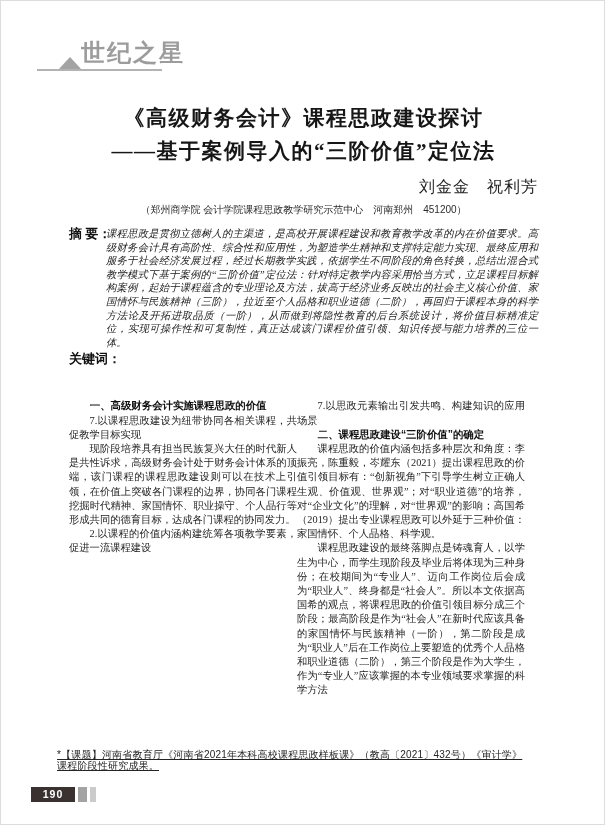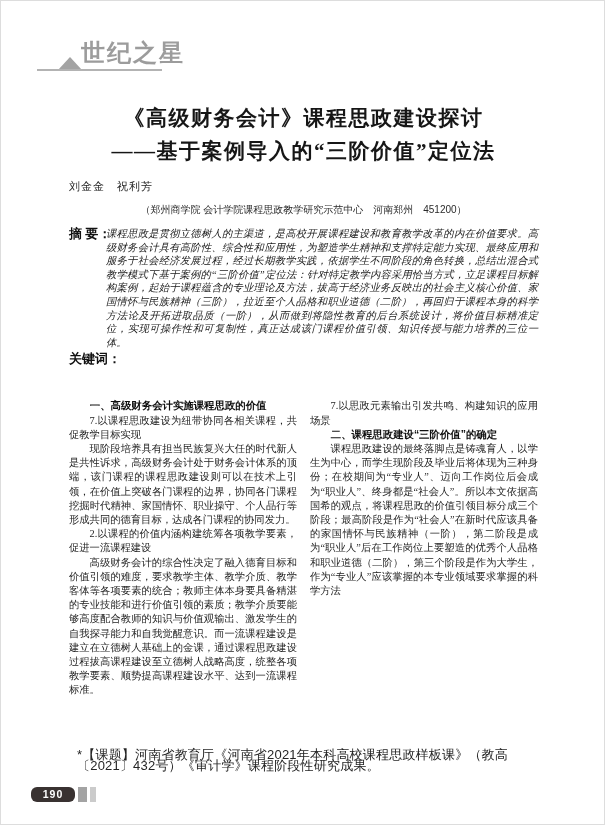--- a/index.html
+++ b/index.html
@@ -21,55 +21,55 @@
     border-bottom:13px solid #a3a3a3;
   }
   .logo-rule{position:absolute;left:36px;top:68px;width:125px;height:2px;background:#b3b3b3;}
   
   .flow{position:absolute;top:104px;left:68px;width:469px;}
   .title,.subtitle{
     margin:0;text-align:center;font-size:21px;line-height:27px;
     font-weight:bold;letter-spacing:1.5px;color:#161616;
   }
   .subtitle{margin-top:6px;}
-  .authors{margin-top:13px;text-align:left;font-size:11px;line-height:17px;letter-spacing:1px;}
+  .authors{margin-top:13px;text-align:right;font-size:16px;line-height:17px;letter-spacing:1px;}
   .affiliation{
     margin-top:8px;text-align:center;font-size:10px;line-height:13px;
     font-family:"Liberation Sans","DejaVu Sans",sans-serif;color:#2a2a2a;
   }
   
   .abstract,.keywords{
     position:relative;padding-left:37px;margin-top:11px;
     font-size:10.3px;line-height:13.6px;text-align:justify;
     font-style:italic;color:#222;
   }
   .keywords{margin-top:3px;text-align:right;}
   .hang-label{
     position:absolute;left:0;top:0;font-style:normal;font-weight:bold;
     font-size:13px;color:#111;white-space:nowrap;font-family:Liberation Serif, serif;
   }
   
-  .columns{display:flex;gap:13px;margin-top:50px;}
+  .columns{display:flex;margin-top:50px;}
   .col{width:228px;font-size:10.3px;line-height:14.2px;text-align:justify;}
   .col p{margin:0;text-indent:2em;}
   .col p.sec-h{
     font-weight:bold;color:#101010;
     font-family:"Liberation Sans","DejaVu Sans",sans-serif;font-size:10.4px;
   }
   
   .footnote{
-    position:absolute;left:76px;top:748px;width:472px;
+    position:absolute;left:56px;top:748px;width:472px;
     font-family:"Liberation Sans","DejaVu Sans",sans-serif;
-    font-size:13px;line-height:11px;color:#242424;letter-spacing:0.2px;
+    font-size:10px;line-height:11px;color:#242424;letter-spacing:0.2px;text-decoration:underline;
   }
   .pagebar{position:absolute;left:30px;top:786px;height:15px;display:flex;align-items:stretch;gap:3px;}
   .pagenum{
     width:44px;background:#393231;color:#fff;text-align:center;
     font-family:"Liberation Sans","DejaVu Sans",sans-serif;
-    font-size:10.5px;line-height:15px;font-weight:bold;letter-spacing:1px;border-radius:6px;
+    font-size:10.5px;line-height:15px;font-weight:bold;letter-spacing:1px;
   }
   .marker-dark{width:9px;background:#a3a3a3;}
   .marker-light{width:6px;background:#cbcbcb;}
 </style>
 </head>
 <body>
 
 <div class="page">
 
   <div class="masthead">
@@ -92,25 +92,25 @@
     <div class="keywords">
       <span class="hang-label">关键词：</span>
     </div>
 
     <div class="columns">
       <div class="col">
           <p class="sec-h">一、高级财务会计实施课程思政的价值</p>
           <p>7.以课程思政建设为纽带协同各相关课程，共促教学目标实现</p>
           <p>现阶段培养具有担当民族复兴大任的时代新人是共性诉求，高级财务会计处于财务会计体系的顶端，该门课程的课程思政建设则可以在技术上引领，在价值上突破各门课程的边界，协同各门课程挖掘时代精神、家国情怀、职业操守、个人品行等形成共同的德育目标，达成各门课程的协同发力。</p>
           <p>2.以课程的价值内涵构建统筹各项教学要素，促进一流课程建设</p>
-          <p>高级财务会计的综合性决定了融入德育目标和价值引领的难度，要求教学主体、教学介质、教学客体等各项要素的统合；教师主体本身要具备精湛的专业技能和进行价值引领的素质；教学介质要能够高度配合教师的知识与价值观输出、激发学生的自我探寻能力和自我觉醒意识。而一流课程建设是建立在立德树人基础上的金课，通过课程思政建设过程拔高课程建设至立德树人战略高度，统整各项教学要素、顺势提高课程建设水平、达到一流课程标准。</p>
         </div>
       <div class="col">
           <p>7.以思政元素输出引发共鸣、构建知识的应用场景</p>
           <p class="sec-h">二、课程思政建设“三阶价值”的确定</p>
+          <p>课程思政的价值内涵包括多种层次和角度：李振亮，陈重毅，岑耀东（2021）提出课程思政的价值引领目标有：“创新视角”下引导学生树立正确人生观、价值观、世界观”；对“职业道德”的培养，对“企业文化”的理解，对“世界观”的影响；高国希（2019）提出专业课程思政可以外延于三种价值：家国情怀、个人品格、科学观。</p>
           <p>课程思政建设的最终落脚点是铸魂育人，以学生为中心，而学生现阶段及毕业后将体现为三种身份；在校期间为“专业人”、迈向工作岗位后会成为“职业人”、终身都是“社会人”。所以本文依据高国希的观点，将课程思政的价值引领目标分成三个阶段；最高阶段是作为“社会人”在新时代应该具备的家国情怀与民族精神（一阶），第二阶段是成为“职业人”后在工作岗位上要塑造的优秀个人品格和职业道德（二阶），第三个阶段是作为大学生，作为“专业人”应该掌握的本专业领域要求掌握的科学方法</p>
         </div>
     </div>
   </div>
 
   <div class="footnote">*【课题】河南省教育厅《河南省2021年本科高校课程思政样板课》（教高〔2021〕432号）《审计学》课程阶段性研究成果。</div>
 
   <div class="pagebar">
     <span class="pagenum">190</span>
     <span class="marker-dark"></span>

